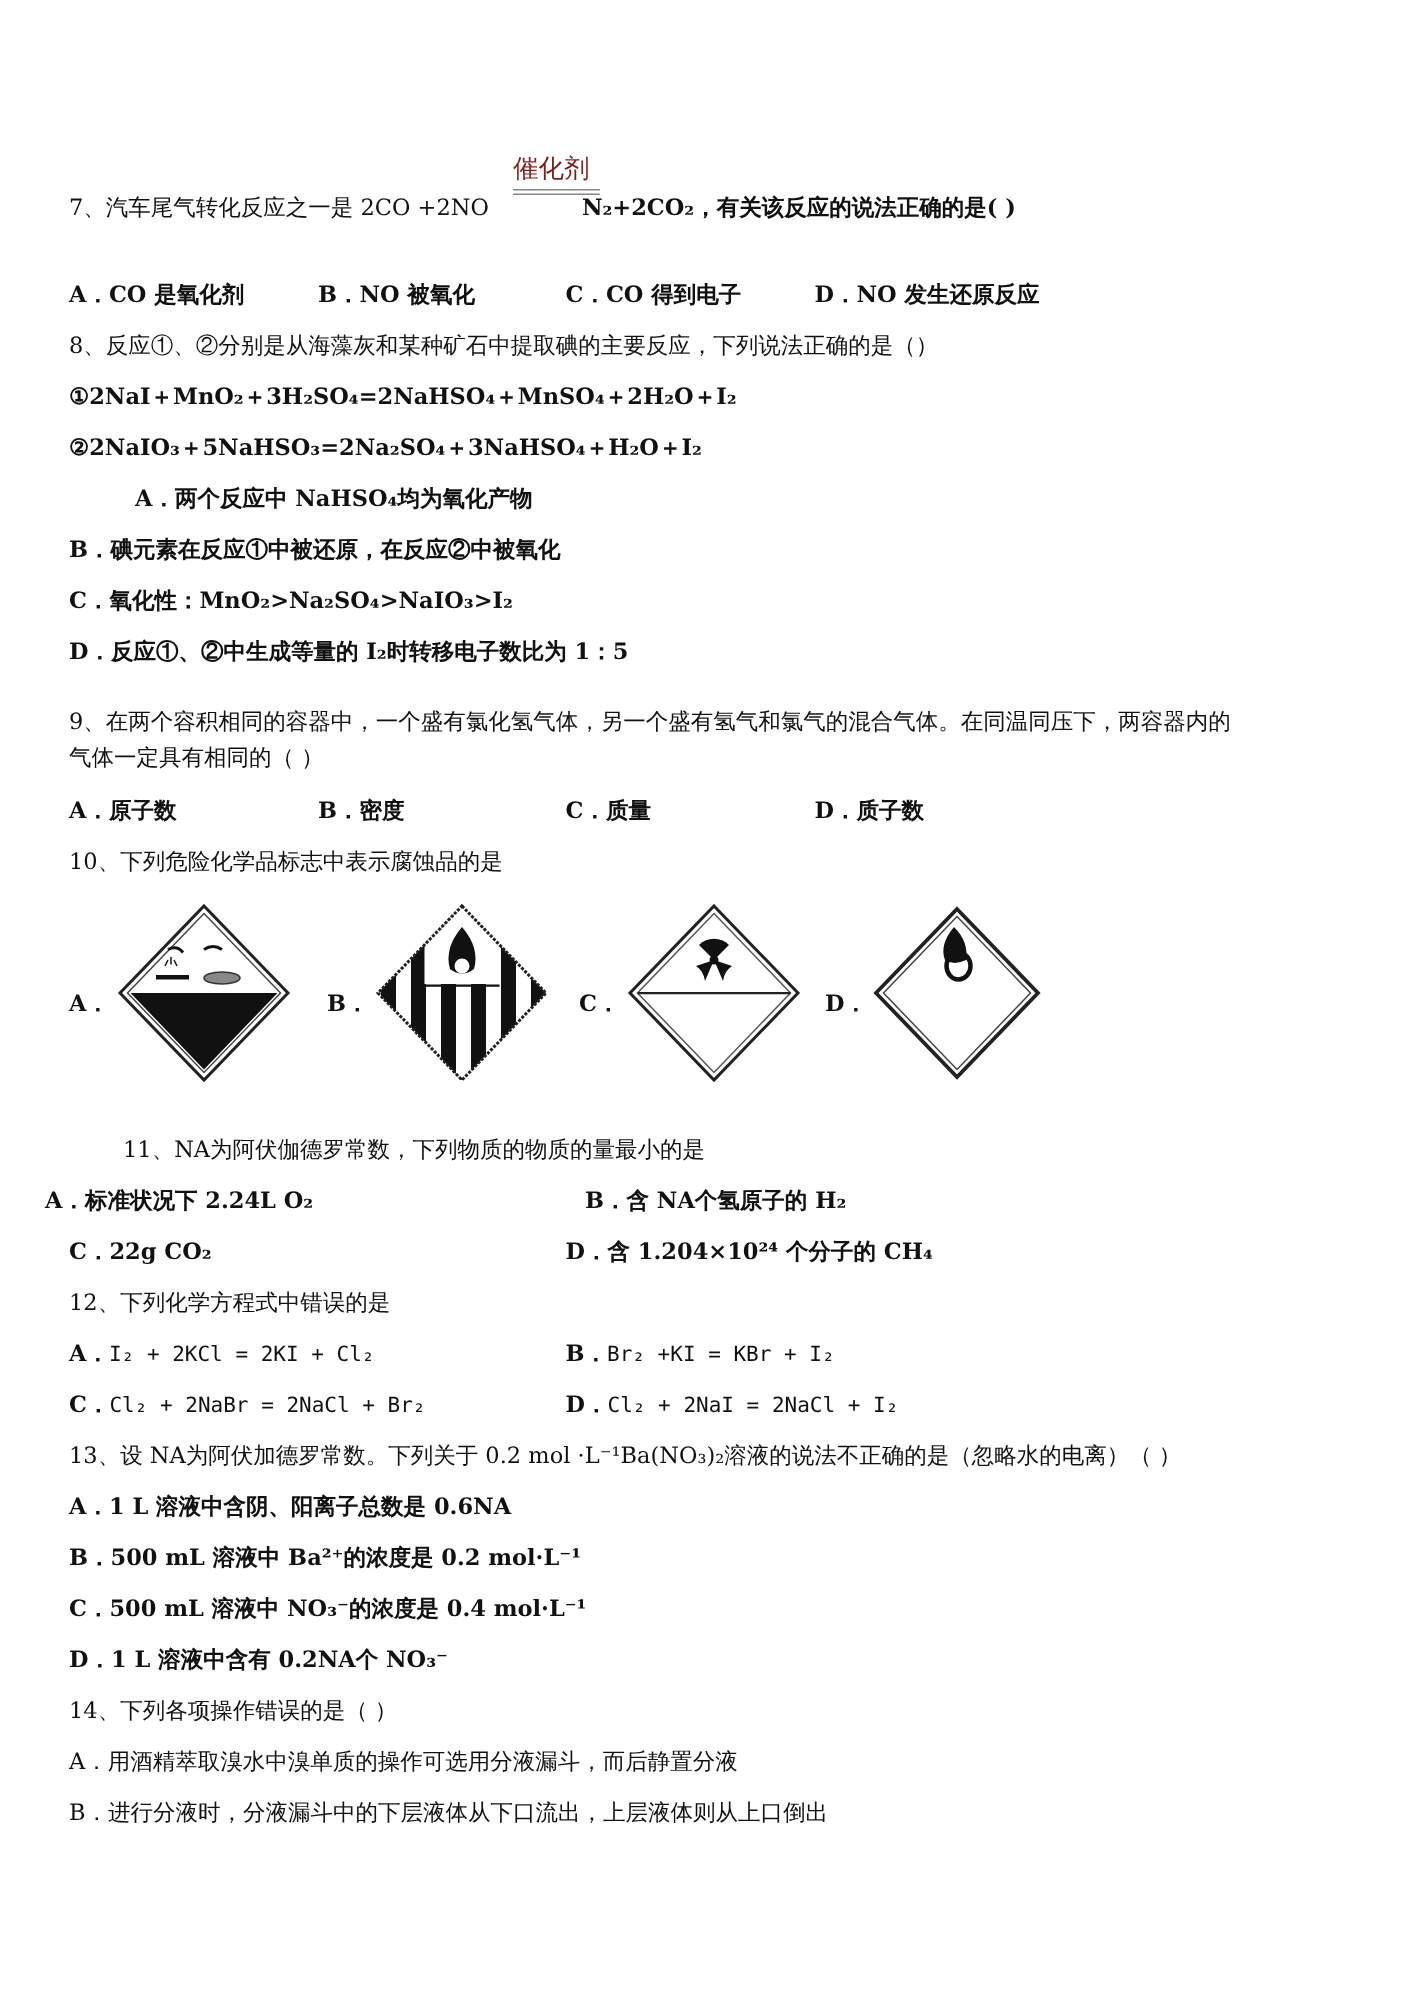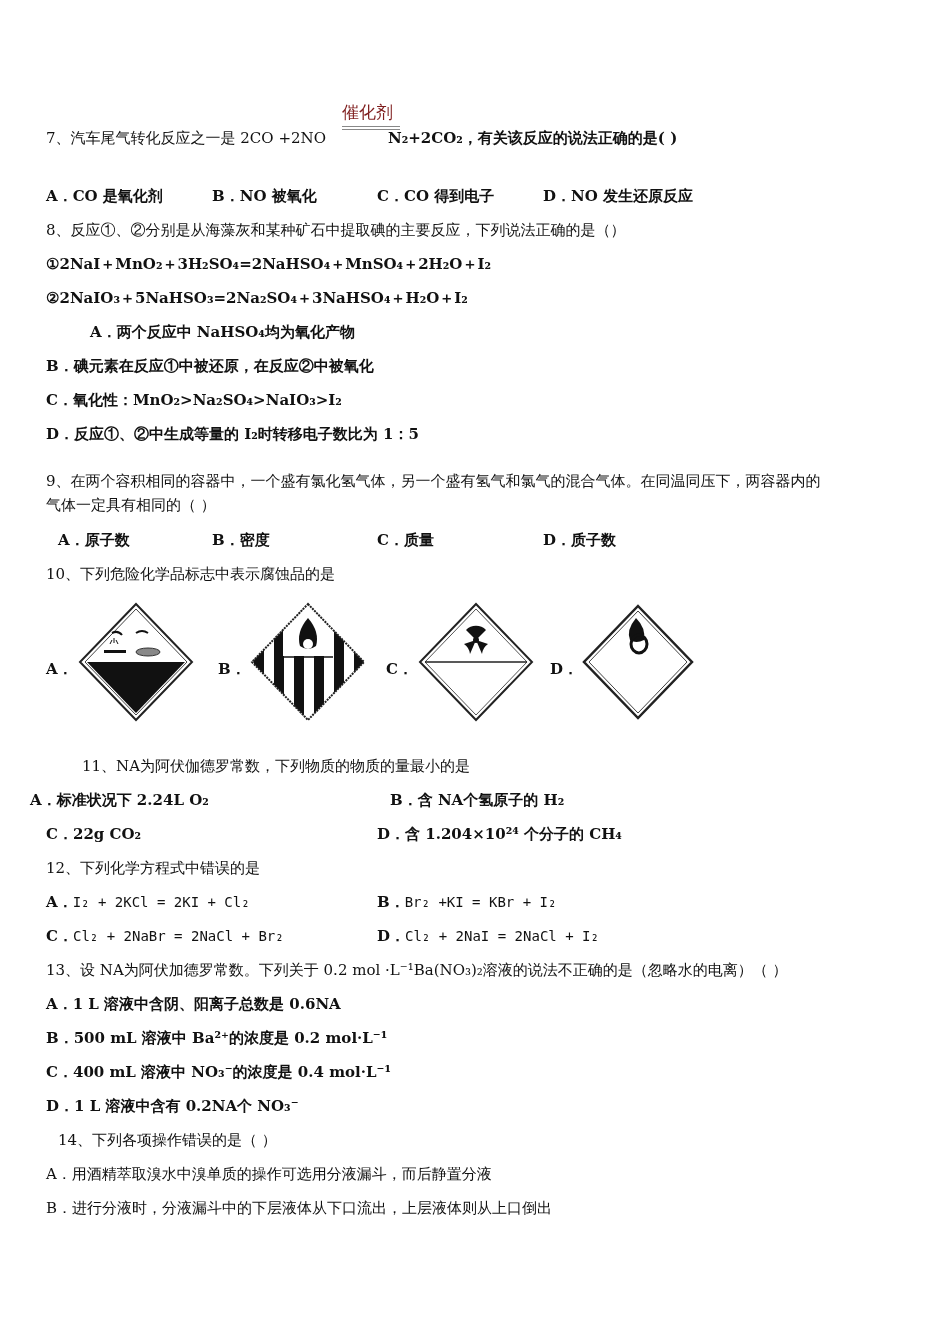--- a/index.html
+++ b/index.html
@@ -34,21 +34,21 @@
 <div class="line" style="top:220px;">8、反应①、②分别是从海藻灰和某种矿石中提取碘的主要反应，下列说法正确的是（）</div>
 <div class="line b" style="top:254px;">①2NaI＋MnO₂＋3H₂SO₄=2NaHSO₄＋MnSO₄＋2H₂O＋I₂</div>
 <div class="line b" style="top:288px;">②2NaIO₃＋5NaHSO₃=2Na₂SO₄＋3NaHSO₄＋H₂O＋I₂</div>
 <div class="opt" style="left:46px;top:322px;margin-left:44px;">A．两个反应中 NaHSO₄均为氧化产物</div>
 <div class="opt" style="left:46px;top:356px;">B．碘元素在反应①中被还原，在反应②中被氧化</div>
 <div class="opt" style="left:46px;top:390px;">C．氧化性：MnO₂&gt;Na₂SO₄&gt;NaIO₃&gt;I₂</div>
 <div class="opt" style="left:46px;top:424px;">D．反应①、②中生成等量的 I₂时转移电子数比为 1：5</div>
 
 <div class="line" style="top:459px;margin-top:12px;">9、在两个容积相同的容器中，一个盛有氯化氢气体，另一个盛有氢气和氯气的混合气体。在同温同压下，两容器内的</div>
 <div class="line" style="top:495px;">气体一定具有相同的（    ）</div>
-<div class="opt" style="left:58px;top:530px;">A．原子数</div>
+<div class="opt" style="left:46px;top:530px;">A．原子数</div>
 <div class="opt" style="left:212px;top:530px;">B．密度</div>
 <div class="opt" style="left:377px;top:530px;">C．质量</div>
 <div class="opt" style="left:543px;top:530px;">D．质子数</div>
 
 <div class="line" style="top:564px;">10、下列危险化学品标志中表示腐蚀品的是</div>
 
 <div class="sign-label" style="left:46px;">A．</div>
 <svg class="sign" style="left:76px;" viewBox="0 0 120 124">
   <polygon points="60,4 116,62 60,120 4,62" fill="#fff" stroke="#222" stroke-width="2"></polygon>
   <polygon points="60,9 111,62 60,115 9,62" fill="none" stroke="#444" stroke-width="1"></polygon>
@@ -110,18 +110,18 @@
 
 <div class="line" style="top:858px;">12、下列化学方程式中错误的是</div>
 <div class="opt" style="left:46px;top:892px;"><span>A．</span><span class="mono">I₂ + 2KCl = 2KI + Cl₂</span></div>
 <div class="opt" style="left:377px;top:892px;"><span>B．</span><span class="mono">Br₂ +KI = KBr + I₂</span></div>
 <div class="opt" style="left:46px;top:926px;"><span>C．</span><span class="mono">Cl₂ + 2NaBr = 2NaCl + Br₂</span></div>
 <div class="opt" style="left:377px;top:926px;"><span>D．</span><span class="mono">Cl₂ + 2NaI = 2NaCl + I₂</span></div>
 
 <div class="line" style="top:960px;">13、设 NA为阿伏加德罗常数。下列关于 0.2 mol ·L⁻¹Ba(NO₃)₂溶液的说法不正确的是（忽略水的电离）（ ）</div>
 <div class="opt" style="left:46px;top:994px;">A．1 L 溶液中含阴、阳离子总数是 0.6NA</div>
 <div class="opt" style="left:46px;top:1028px;">B．500 mL 溶液中 Ba²⁺的浓度是 0.2 mol·L⁻¹</div>
-<div class="opt" style="left:46px;top:1062px;">C．400 mL 溶液中 NO₃⁻的浓度是 0.4 mol·L⁻¹</div>
+<div class="opt" style="left:46px;top:1062px;">C．500 mL 溶液中 NO₃⁻的浓度是 0.4 mol·L⁻¹</div>
 <div class="opt" style="left:46px;top:1096px;">D．1 L 溶液中含有 0.2NA个 NO₃⁻</div>
 
-<div class="line" style="top:1130px;margin-left:12px;">14、下列各项操作错误的是（     ）</div>
+<div class="line" style="top:1130px;">14、下列各项操作错误的是（     ）</div>
 <div class="opt" style="left:46px;top:1164px;font-weight:normal;">A．用酒精萃取溴水中溴单质的操作可选用分液漏斗，而后静置分液</div>
 <div class="opt" style="left:46px;top:1198px;font-weight:normal;">B．进行分液时，分液漏斗中的下层液体从下口流出，上层液体则从上口倒出</div>
 
 </body></html>

